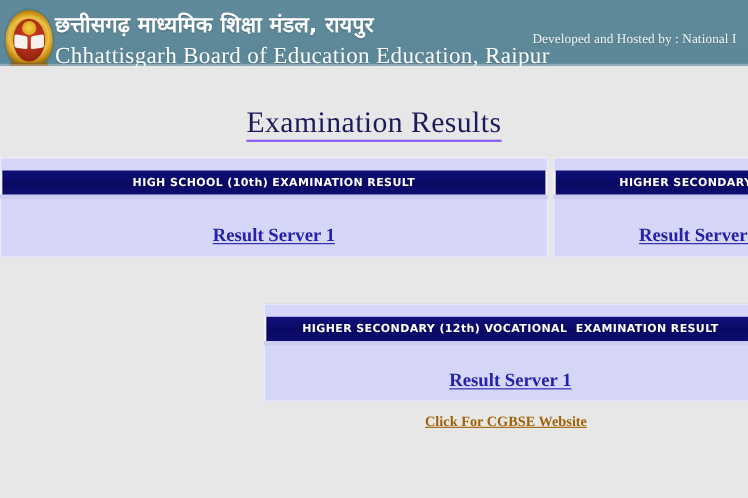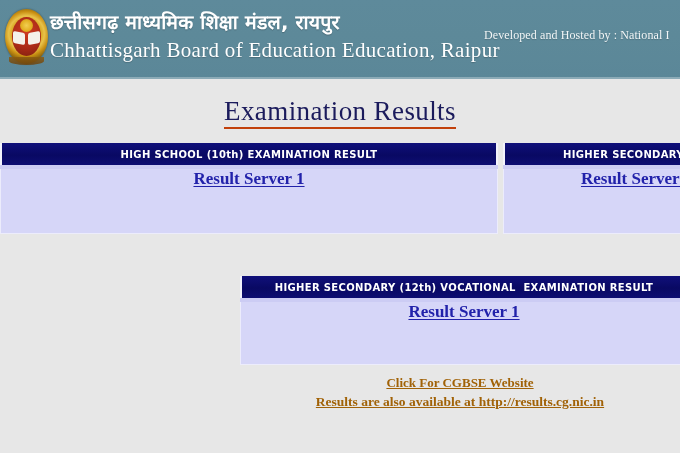--- a/index.html
+++ b/index.html
@@ -14,21 +14,21 @@
     background: #e7e7e7;
     overflow: hidden;
     position: relative;
   }
 
   
   .site-header {
     position: absolute;
     left: 0; top: 0;
     width: 680px;
-    height: 79px;
+    height: 60px;
     background: linear-gradient(180deg, #5e8a9b 0%, #5d8999 45%, #5b8798 100%);
     overflow: hidden;
   }
   .site-header::after {
     content: "";
     position: absolute;
     left: 0; right: 0; bottom: 0;
     height: 2px;
     background: rgba(255,255,255,0.30);
   }
@@ -127,54 +127,55 @@
     left: 0; top: 96px;
     width: 680px;
     text-align: center;
     font-family: "Liberation Serif", serif;
     font-size: 27px;
     font-weight: 400;
     color: #1b1b5c;
     letter-spacing: .4px;
   }
   .page-title span {
-    border-bottom: 2px solid #c2410c;
+    border-bottom: 2px solid #8b5cf6;
     padding-bottom: 1px;
   }
 
   
   .panel {
     position: absolute;
     background: #d6d6f8;
     box-shadow: inset 0 0 0 1px rgba(255,255,255,0.55);
   }
   .panel-head {
     background: linear-gradient(180deg, #10107a 0%, #090963 55%, #0d0d72 100%);
     height: 22px;
     display: flex;
     align-items: center;
     justify-content: center;
     border-left: 2px solid #f2f2fb;
     border-right: 2px solid #f2f2fb;
+    margin-top: 12px;
   }
   .panel-head-text {
     font-family: "DejaVu Sans", sans-serif;
     font-size: 10px;
     font-weight: 700;
     color: #ffffff;
     letter-spacing: .35px;
     white-space: pre;
   }
   .panel-strip {
     height: 4px;
     background: #ccccf4;
   }
   .panel-body {
     display: flex;
-    align-items: flex-start;
+    align-items: center;
     justify-content: space-around;
   }
   .res-link {
     font-family: "Liberation Serif", serif;
     font-size: 17px;
     font-weight: 700;
     color: #2222aa;
     text-decoration: underline;
     text-underline-offset: 2px;
     white-space: nowrap;
@@ -279,14 +280,13 @@
     <div class="panel-head-text">HIGHER SECONDARY (12th) VOCATIONAL  EXAMINATION RESULT</div>
   </div>
   <div class="panel-strip"></div>
   <div class="panel-body">
     <a class="res-link">Result Server 1</a>
   </div>
 </div>
 
 <div class="footer-links">
   <a class="footer-link a1">Click For CGBSE Website</a>
-  <a class="footer-link a2">Results are also available at http://results.cg.nic.in</a>
 </div>
 
 </body></html>

